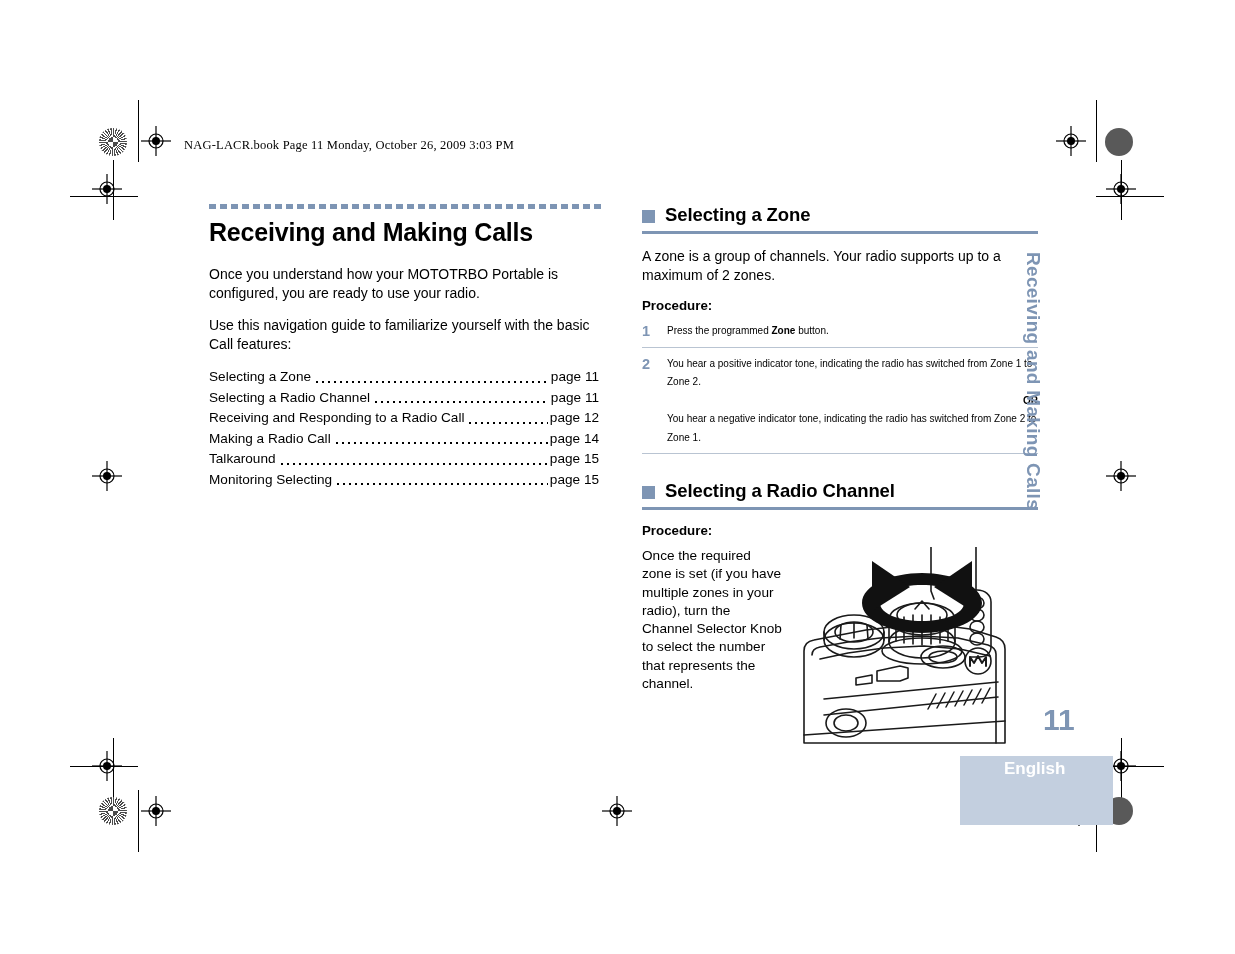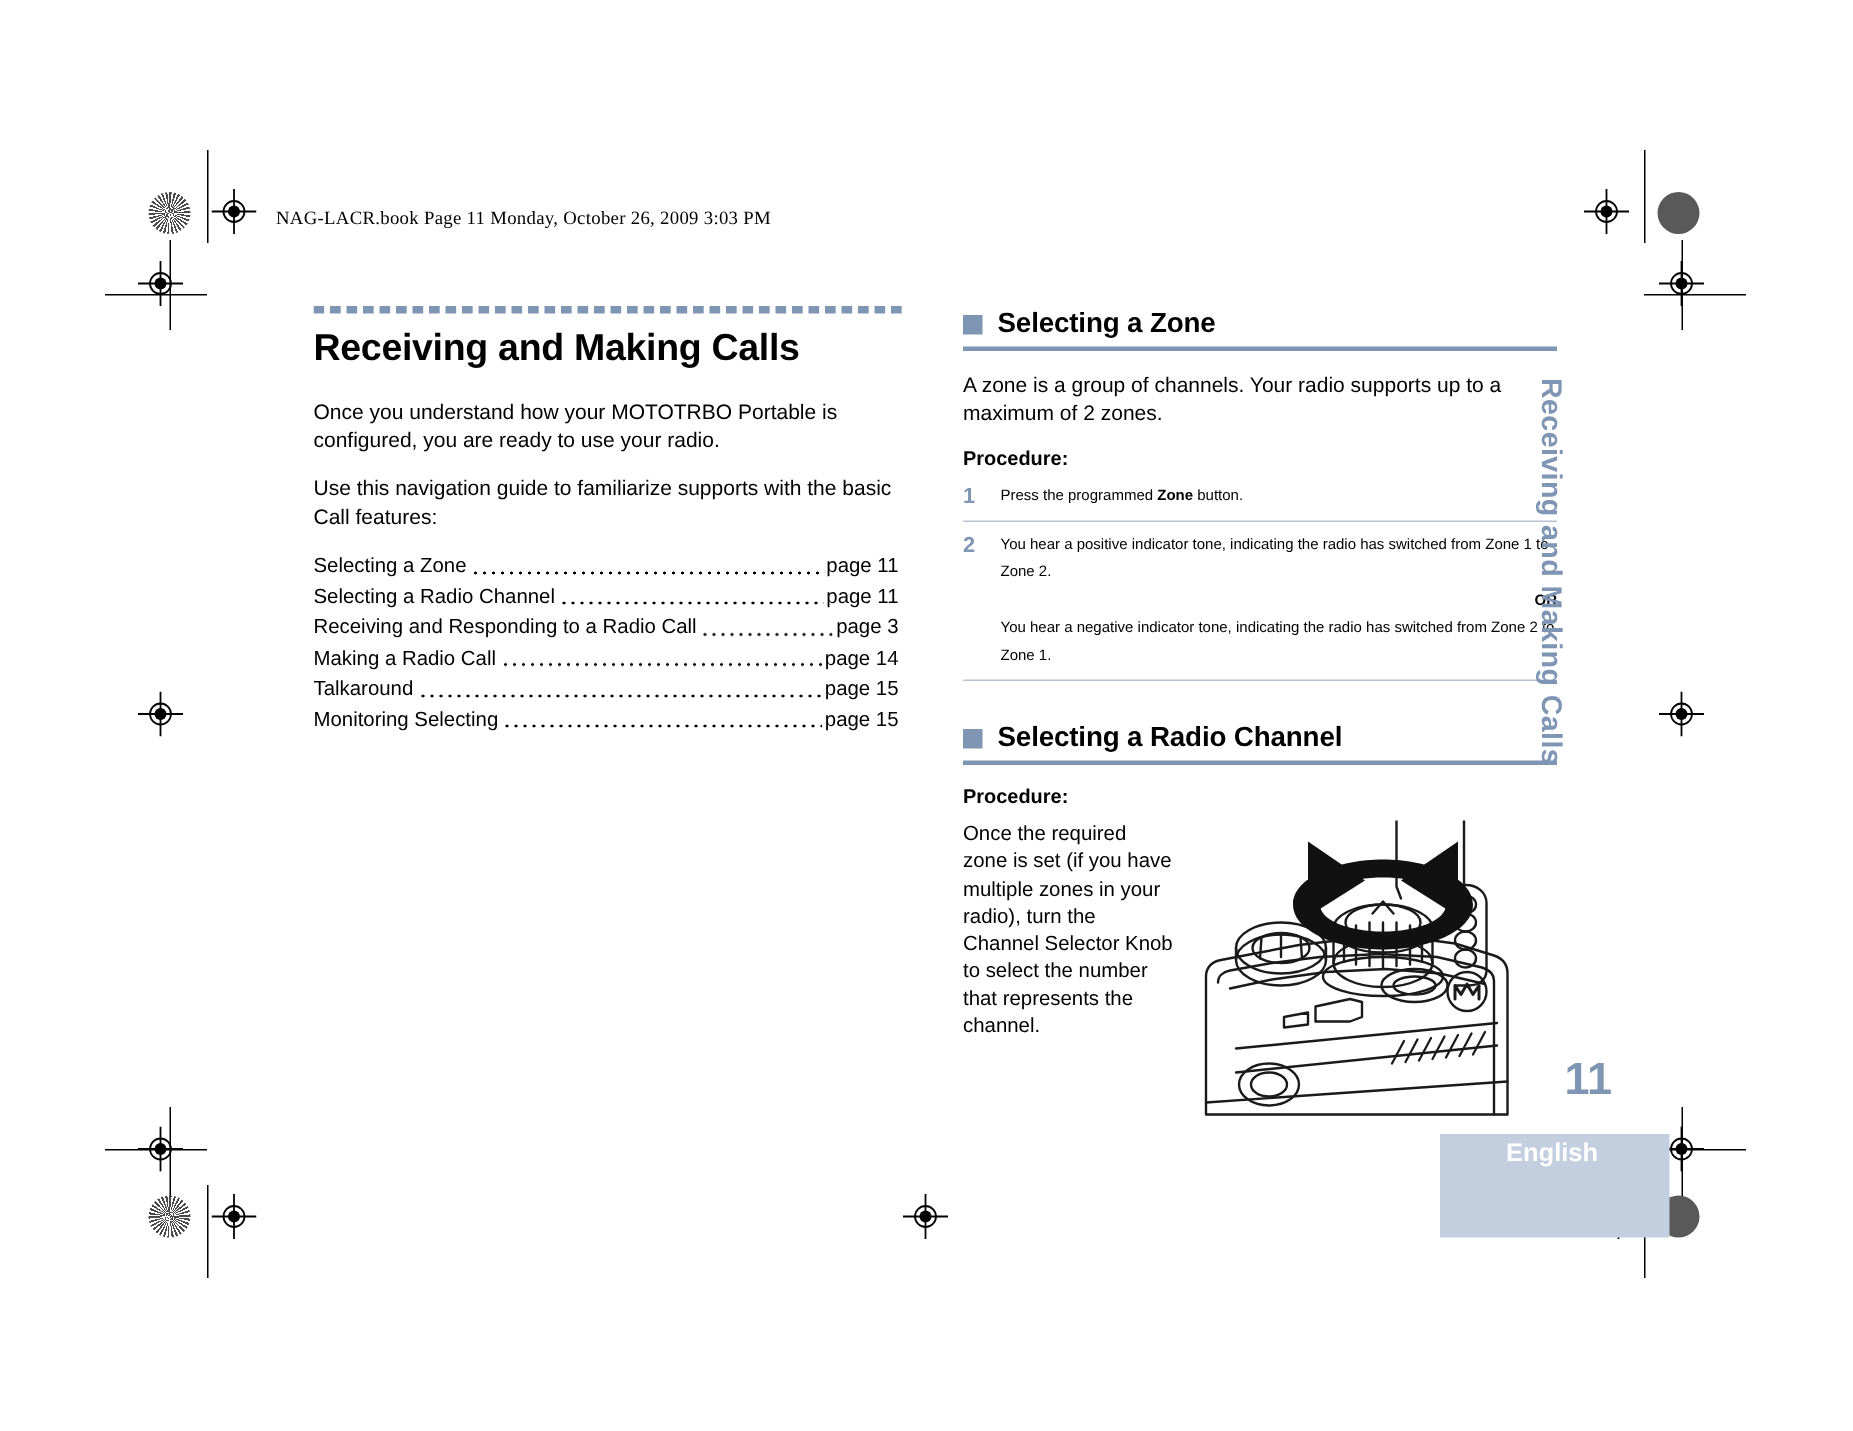--- a/index.html
+++ b/index.html
@@ -348,37 +348,37 @@
       <circle cx="15" cy="15" r="4" fill="#000"></circle>
     </svg>
   </div>
 
   <div class="book-header" style="left:184px; top:138px;">NAG-LACR.book  Page 11  Monday, October 26, 2009  3:03 PM</div>
 
   <div class="col-left">
     <div class="dashed-rule"></div>
     <h1 class="chapter-title">Receiving and Making Calls</h1>
     <p class="body">Once you understand how your MOTOTRBO Portable is configured, you are ready to use your radio.</p>
-    <p class="body">Use this navigation guide to familiarize supports with the basic Call features:</p>
+    <p class="body">Use this navigation guide to familiarize yourself with the basic Call features:</p>
 
     <div class="toc">
       <div class="toc-row">
         <span class="toc-label">Selecting a Zone</span>
         <span class="toc-dots"></span>
         <span class="toc-page">page 11</span>
       </div>
       <div class="toc-row">
         <span class="toc-label">Selecting a Radio Channel</span>
         <span class="toc-dots"></span>
         <span class="toc-page">page 11</span>
       </div>
       <div class="toc-row">
         <span class="toc-label">Receiving and Responding to a Radio Call</span>
         <span class="toc-dots"></span>
-        <span class="toc-page">page 3</span>
+        <span class="toc-page">page 12</span>
       </div>
       <div class="toc-row">
         <span class="toc-label">Making a Radio Call</span>
         <span class="toc-dots"></span>
         <span class="toc-page">page 14</span>
       </div>
       <div class="toc-row">
         <span class="toc-label">Talkaround</span>
         <span class="toc-dots"></span>
         <span class="toc-page">page 15</span>

